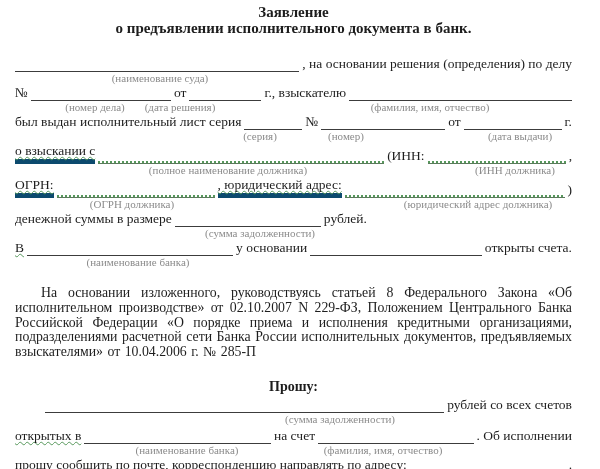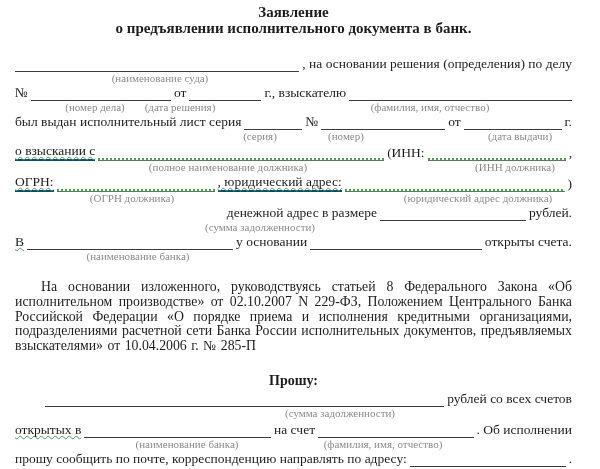--- a/index.html
+++ b/index.html
@@ -26,42 +26,41 @@
     font-size: 15px;
     line-height: 16px;
   }
   .row {
     display: flex;
     align-items: flex-end;
     column-gap: 3px;
     font-size: 13.5px;
     line-height: 16px;
     white-space: nowrap;
-    justify-content: flex-end;
   }
   .row.first { margin-top: 20px; }
   .t { flex: 0 0 auto; }
   .b {
     display: inline-block;
     flex: 0 0 auto;
     height: 14px;
     border-bottom: 1px solid #3c3c3c;
   }
   .b.grow { flex: 1 1 auto; }
   .b.grow12 { flex: 1.2 1 0; }
   .b.grow10 { flex: 1 1 0; }
   .b.wavy {
     border-bottom: 1px solid #5b7a5c;
     background-image: repeating-linear-gradient(90deg, #57985c 0px, #57985c 2px, rgba(87,152,92,0) 2px, rgba(87,152,92,0) 4px);
     background-repeat: repeat-x;
     background-size: 4px 2px;
     background-position: left bottom;
   }
   .ul-wavy {
-    border-bottom: 2px solid #0c4a6e;
+    border-bottom: 5px solid #0c4a6e;
     text-decoration-line: underline;
     text-decoration-style: wavy;
     text-decoration-color: #57985c;
     text-decoration-thickness: 1px;
     text-decoration-skip-ink: none;
   }
   .sq {
     text-decoration-line: underline;
     text-decoration-style: wavy;
     text-decoration-color: #57985c;
@@ -166,21 +165,21 @@
     <span class="t ul-wavy">, юридический адрес:</span>
     <span class="b wavy grow"></span>
     <span class="t">)</span>
   </div>
   <div class="hints">
     <span class="hint" style="left:117px">(ОГРН должника)</span>
     <span class="hint" style="left:463px">(юридический адрес должника)</span>
   </div>
 
   <div class="row">
-    <span class="t">денежной адрес в размере</span>
+    <span class="t">денежной суммы в размере</span>
     <span class="b" style="width:146px"></span>
     <span class="t">рублей.</span>
   </div>
   <div class="hints">
     <span class="hint" style="left:245px">(сумма задолженности)</span>
   </div>
 
   <div class="row">
     <span class="t sq">В</span>
     <span class="b grow12"></span>

